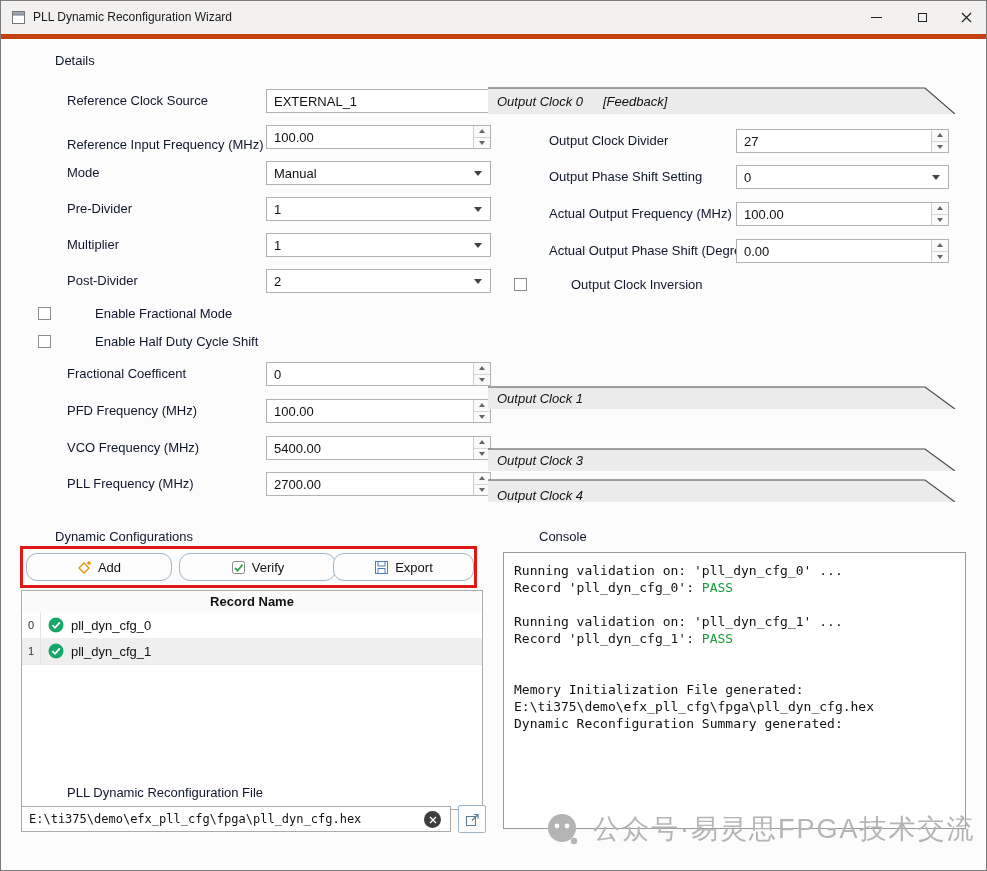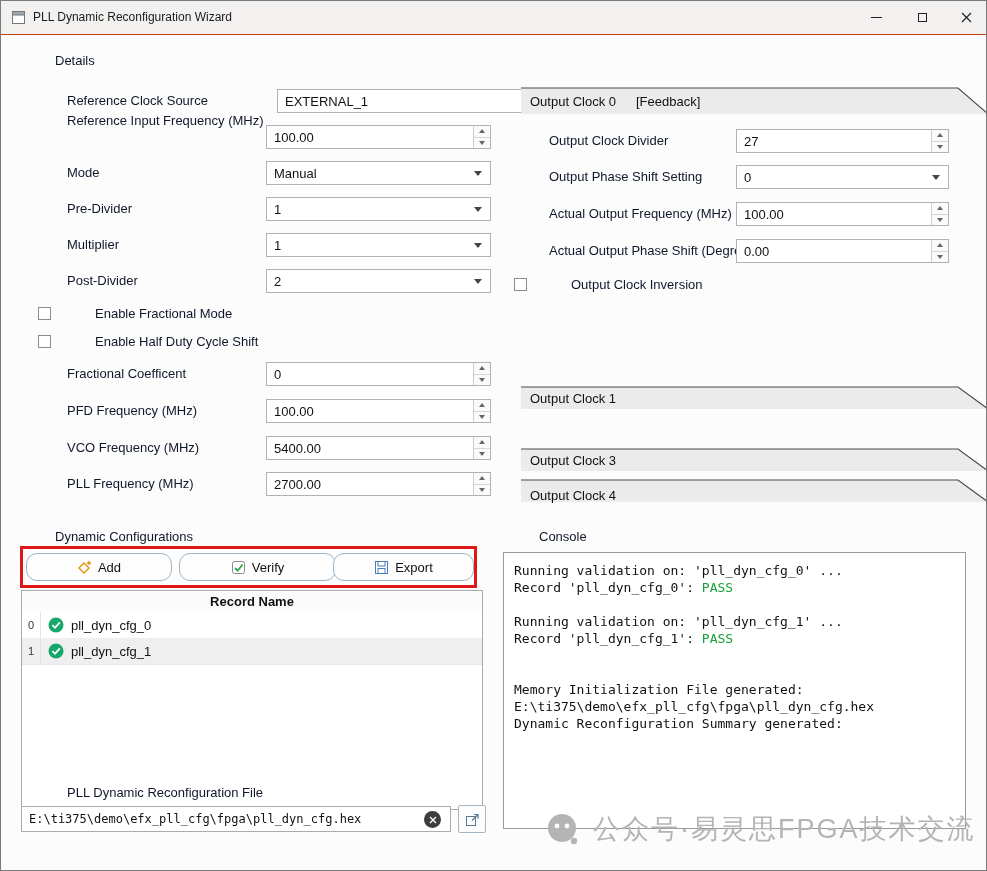--- a/index.html
+++ b/index.html
@@ -1,39 +1,39 @@
 <!DOCTYPE html>
 <html><head>
 <meta charset="utf-8">
 <style>
   html,body{margin:0;padding:0;background:#d8d8d8;font-family:"Liberation Sans",sans-serif;}
   .window{position:relative;width:987px;height:871px;background:#fcfcfc;border:1px solid #7a7a7a;box-sizing:border-box;overflow:hidden;}
   
-  .titlebar{position:absolute;left:0;top:0;right:0;height:33px;background:#f2f1f0;border-bottom:1px solid #c2410c;}
+  .titlebar{position:absolute;left:0;top:0;right:0;height:33px;background:#f2f1f0;border-bottom:5px solid #c2410c;}
   .app-icon{position:absolute;left:10px;top:9px;width:15px;height:15px;}
   .title-text{position:absolute;left:32px;top:9px;font-size:12px;color:#1b1b1b;white-space:nowrap;}
   .win-btn{position:absolute;top:0;height:32px;display:flex;align-items:center;justify-content:center;cursor:default;}
   .btn-min{left:852px;width:46px;}
   .btn-max{left:898px;width:46px;}
   .btn-close{left:944px;width:42px;}
   .min-glyph{width:11px;height:1px;background:#222;}
   .max-glyph{width:9px;height:9px;border:1px solid #222;box-sizing:border-box;}
   
   .lbl{position:absolute;font-size:13px;color:#0f172a;white-space:nowrap;margin-left:36px;}
   .field{position:absolute;height:24px;box-sizing:border-box;border:1px solid #b2b2b2;background:#ffffff;font-size:13px;color:#111;display:flex;align-items:center;padding:0 20px 0 7px;}
   .fval{flex:1;white-space:nowrap;overflow:hidden;}
   .caret{position:absolute;right:8px;top:50%;margin-top:-2px;width:0;height:0;border-left:4.5px solid transparent;border-right:4.5px solid transparent;border-top:5.5px solid #444;}
   .spin-btns{position:absolute;right:0;top:0;bottom:0;width:16px;border-left:1px solid #cfcfcf;display:flex;flex-direction:column;background:#fafafa;}
   .sb{flex:1;display:flex;align-items:center;justify-content:center;}
   .sb.down{border-top:1px solid #d6d6d6;}
   .tri-up{display:block;width:0;height:0;border-left:3.5px solid transparent;border-right:3.5px solid transparent;border-bottom:4.5px solid #666;}
   .tri-down{display:block;width:0;height:0;border-left:3.5px solid transparent;border-right:3.5px solid transparent;border-top:4.5px solid #666;}
   .cb{position:absolute;width:13px;height:13px;border:1px solid #8c8c8c;background:#fff;box-sizing:border-box;}
   
-  .sec{position:absolute;left:520px;width:467px;}
+  .sec{position:absolute;left:487px;width:467px;font-style:italic;}
   .sec svg{position:absolute;left:0;top:0;}
   .sec-label{position:absolute;left:9px;top:50%;transform:translateY(-50%);font-size:13px;color:#111;white-space:nowrap;}
   .sec-tag{margin-left:20px;}
   
   .annot{position:absolute;left:19px;top:545px;width:457px;height:42px;border:3px solid #e01717;box-sizing:border-box;pointer-events:none;z-index:30;}
   .tool-btn{position:absolute;top:552px;height:28px;background:#fdfdfd;border:1px solid #9db6c9;border-radius:11px;box-sizing:border-box;display:flex;align-items:center;justify-content:center;gap:6px;font-size:13px;color:#111;}
   .table{position:absolute;left:20px;top:589px;width:462px;height:220px;border:1px solid #ababab;background:#fff;box-sizing:border-box;}
   .thead{position:absolute;left:0;right:0;top:0;height:21px;background:#fbfbfb;border-bottom:1px solid #d6d6d6;display:flex;align-items:center;justify-content:center;font-size:13px;font-weight:bold;color:#111;}
   .trow{position:absolute;left:0;right:0;height:26px;display:flex;align-items:center;border-bottom:1px solid #e9e9e9;background:#fff;}
   .trow.alt{background:#efefef;}
@@ -72,26 +72,26 @@
     <div class="win-btn btn-close">
       <svg width="11" height="11">
           <path d="M1 1 L10 10 M10 1 L1 10" stroke="#222" stroke-width="1.2"></path>
         </svg>
     </div>
   </div>
 
   <span class="lbl" style="left:18px;top:52px">Details</span>
 
   <span class="lbl" style="left:30px;top:92px">Reference Clock Source</span>
-  <div class="field" style="left:276px;top:88px;width:269px">
+  <div class="field" style="left:265px;top:88px;width:269px">
     <span class="fval">EXTERNAL_1</span>
     <span class="caret"></span>
   </div>
 
-  <span class="lbl" style="left:30px;top:112px">Reference Input Frequency (MHz)</span>
+  <span class="lbl" style="left:30px;top:136px">Reference Input Frequency (MHz)</span>
   <div class="field" style="left:265px;top:124px;width:225px">
     <span class="fval">100.00</span>
     <span class="spin-btns">
         <span class="sb up">
           <i class="tri-up"></i>
         </span>
         <span class="sb down">
           <i class="tri-down"></i>
         </span>
       </span>

